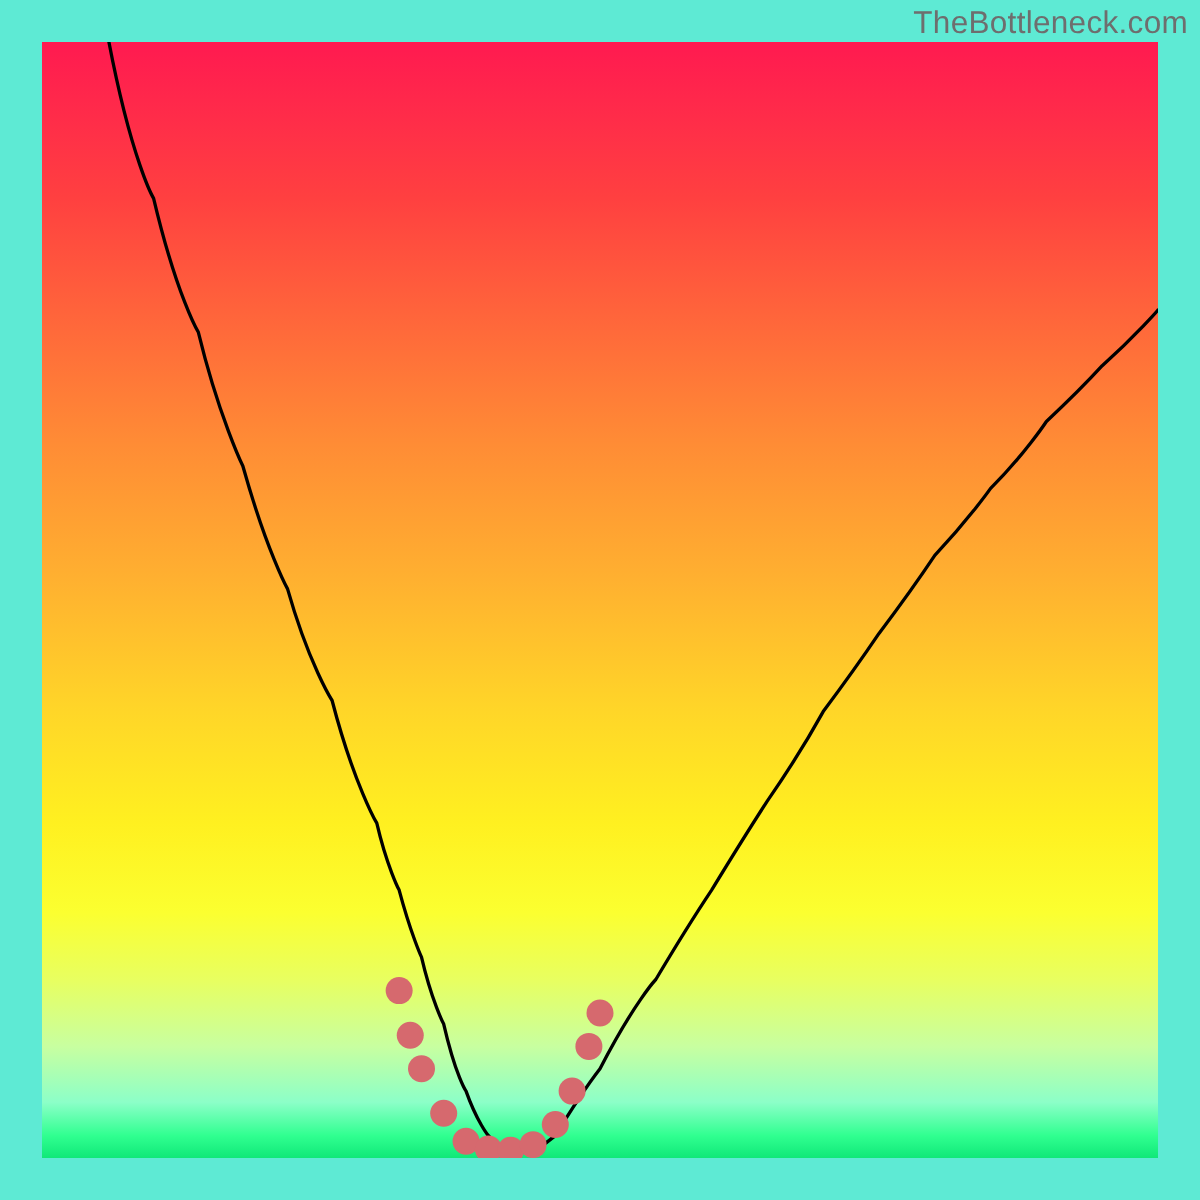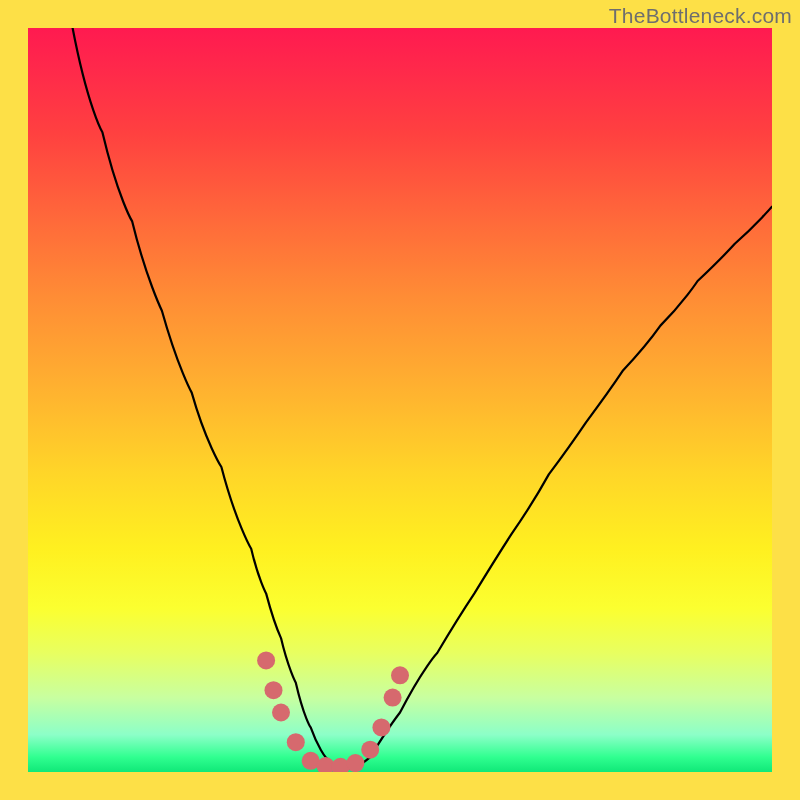--- a/index.html
+++ b/index.html
@@ -10,21 +10,21 @@
     background: #000000;
     overflow: hidden;
     font-family: Arial, Helvetica, sans-serif;
   }
   .frame {
     position: absolute;
     top: 0;
     left: 0;
     width: 800px;
     height: 800px;
-    background: #fde047;
+    background: #5eead4;
   }
   .plot-area {
     position: absolute;
     top: 28px;
     left: 28px;
     width: 744px;
     height: 744px;
   }
   .gradient-bg {
     position: absolute;

